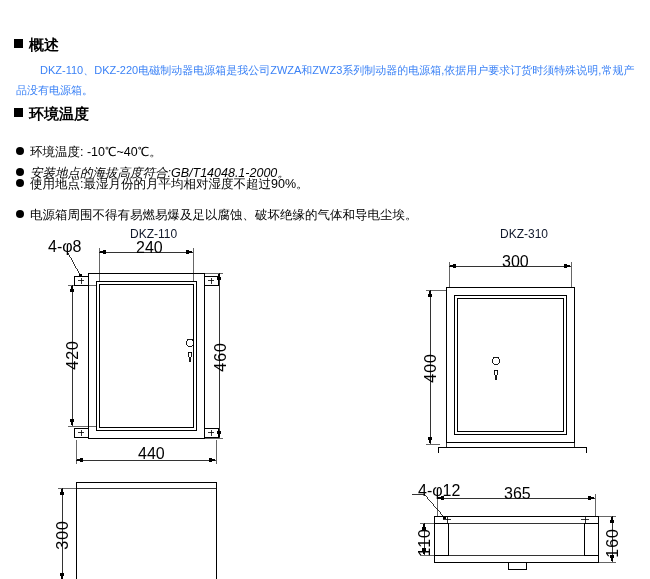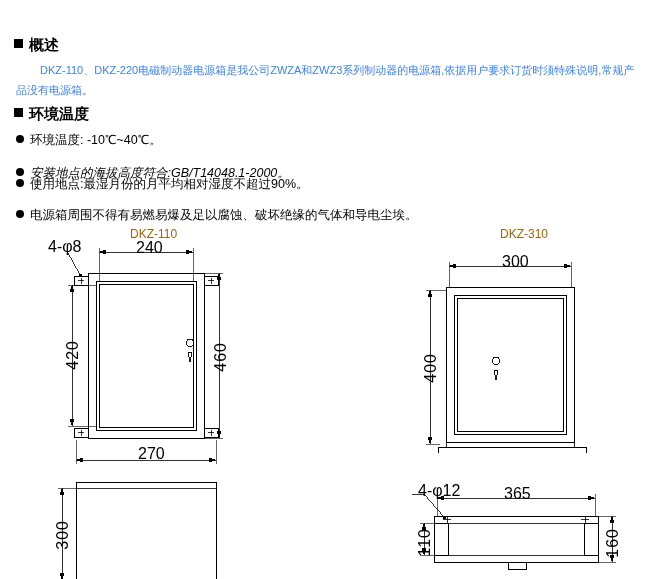--- a/index.html
+++ b/index.html
@@ -57,41 +57,41 @@
     white-space:nowrap;
   }
   .label.vert{
     writing-mode:vertical-rl;
     transform:rotate(180deg);
     letter-spacing:1px;
   }
   .title{
     position:absolute;
     font-size:12px;
-    color:#a16207;
+    color:#0f172a;
     white-space:nowrap;
   }
   svg{position:absolute;left:0;top:0;overflow:visible;}
 </style>
 </head>
 <body>
 
 <div class="doc">
 
   <div class="section-head" style="left:14px;top:16px;">
     <span class="bullet"></span><span>概述</span>
   </div>
 
   <div class="para" style="left:16px;top:40px;width:620px;text-indent:24px;">DKZ-110、DKZ-220电磁制动器电源箱是我公司ZWZA和ZWZ3系列制动器的电源箱,依据用户要求订货时须特殊说明,常规产品没有电源箱。</div>
 
   <div class="section-head" style="left:14px;top:85px;">
     <span class="bullet"></span><span>环境温度</span>
   </div>
 
-  <div class="li" style="left:16px;top:112px;">
+  <div class="li" style="left:16px;top:124px;">
     <span class="dot"></span><span>环境温度: -10℃~40℃。</span>
   </div>
   <div class="li" style="left:16px;top:145px;font-style:italic;">
     <span class="dot"></span><span>安装地点的海拔高度符合:GB/T14048.1-2000。</span>
   </div>
   <div class="li" style="left:16px;top:156px;">
     <span class="dot"></span><span>使用地点:最湿月份的月平均相对湿度不超过90%。</span>
   </div>
   <div class="li" style="left:16px;top:187px;">
     <span class="dot"></span><span>电源箱周围不得有易燃易爆及足以腐蚀、破坏绝缘的气体和导电尘埃。</span>
@@ -225,21 +225,21 @@
       <line x1="420" y1="535" x2="434" y2="535" stroke-width="0.6"></line>
     </g>
   </svg>
 
   <div class="title" style="left:130px;top:207px;">DKZ-110</div>
   <div class="label" style="left:48px;top:218px;">4-φ8</div>
 
   <div class="label" style="left:136px;top:219px;">240</div>
   <div class="label vert" style="left:64px;top:320px;">420</div>
   <div class="label vert" style="left:212px;top:322px;">460</div>
-  <div class="label" style="left:138px;top:425px;">270</div>
+  <div class="label" style="left:138px;top:425px;">440</div>
 
   <div class="label vert" style="left:54px;top:500px;">300</div>
 
   <div class="title" style="left:500px;top:207px;">DKZ-310</div>
   <div class="label" style="left:502px;top:233px;">300</div>
   <div class="label vert" style="left:422px;top:333px;">400</div>
 
   <div class="label" style="left:418px;top:462px;">4-φ12</div>
   <div class="label" style="left:504px;top:465px;">365</div>
   <div class="label vert" style="left:604px;top:508px;">160</div>

